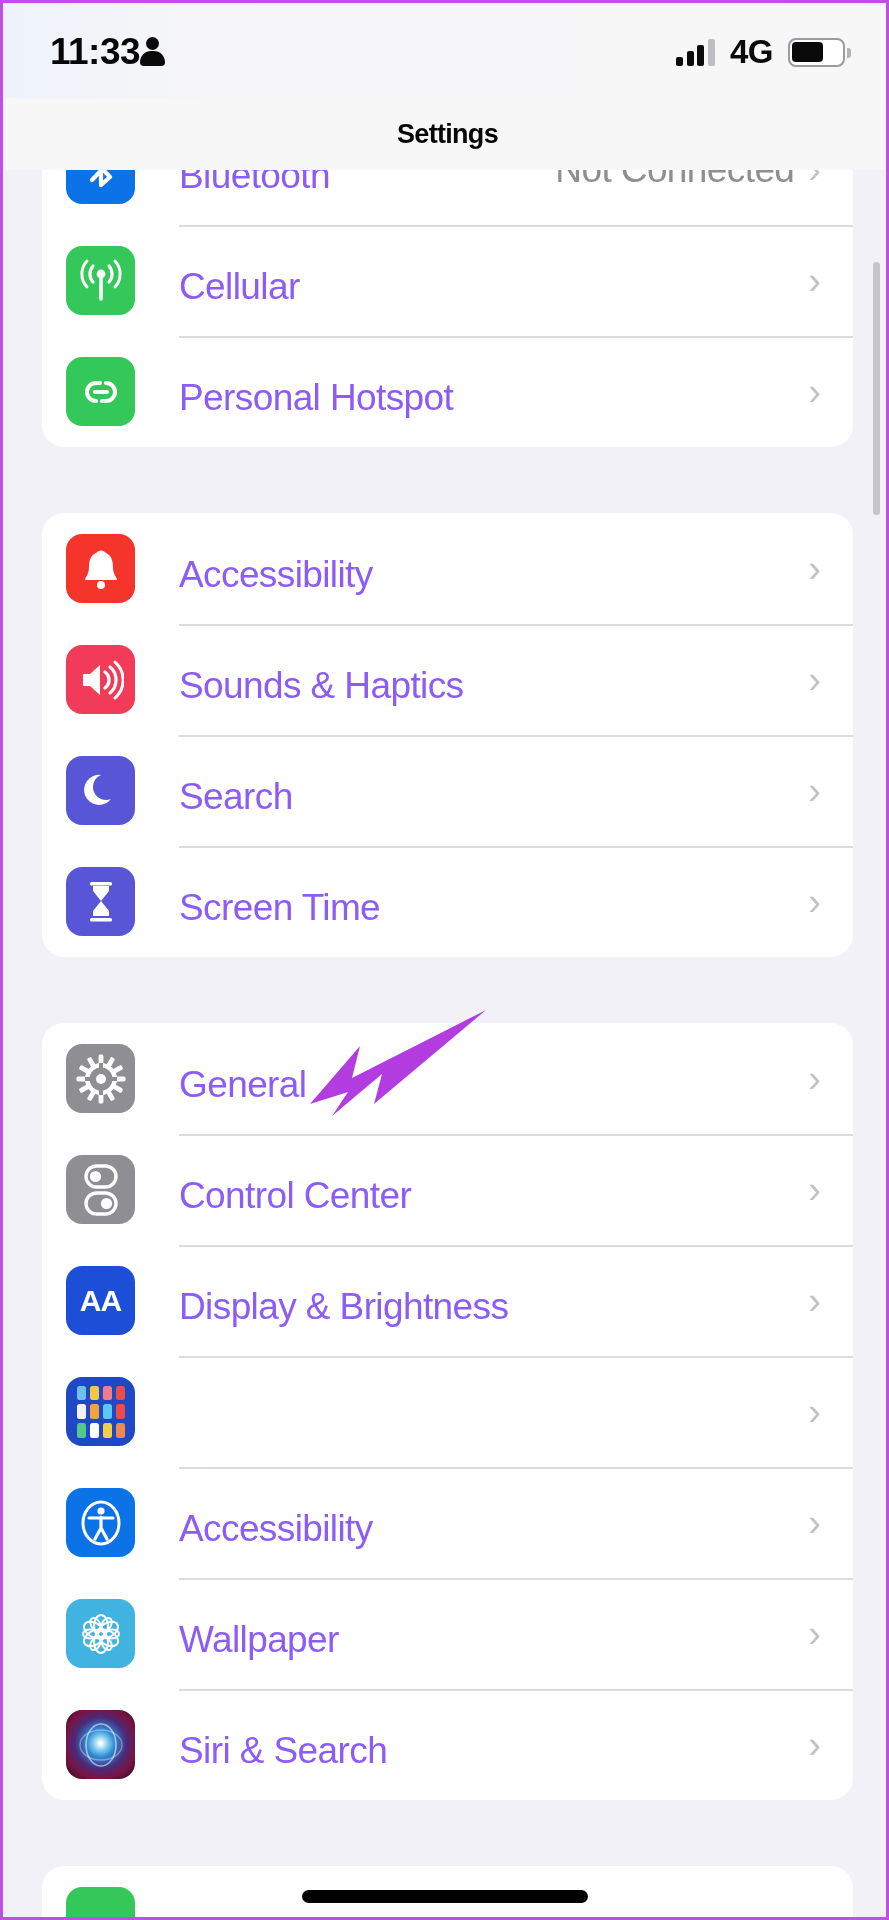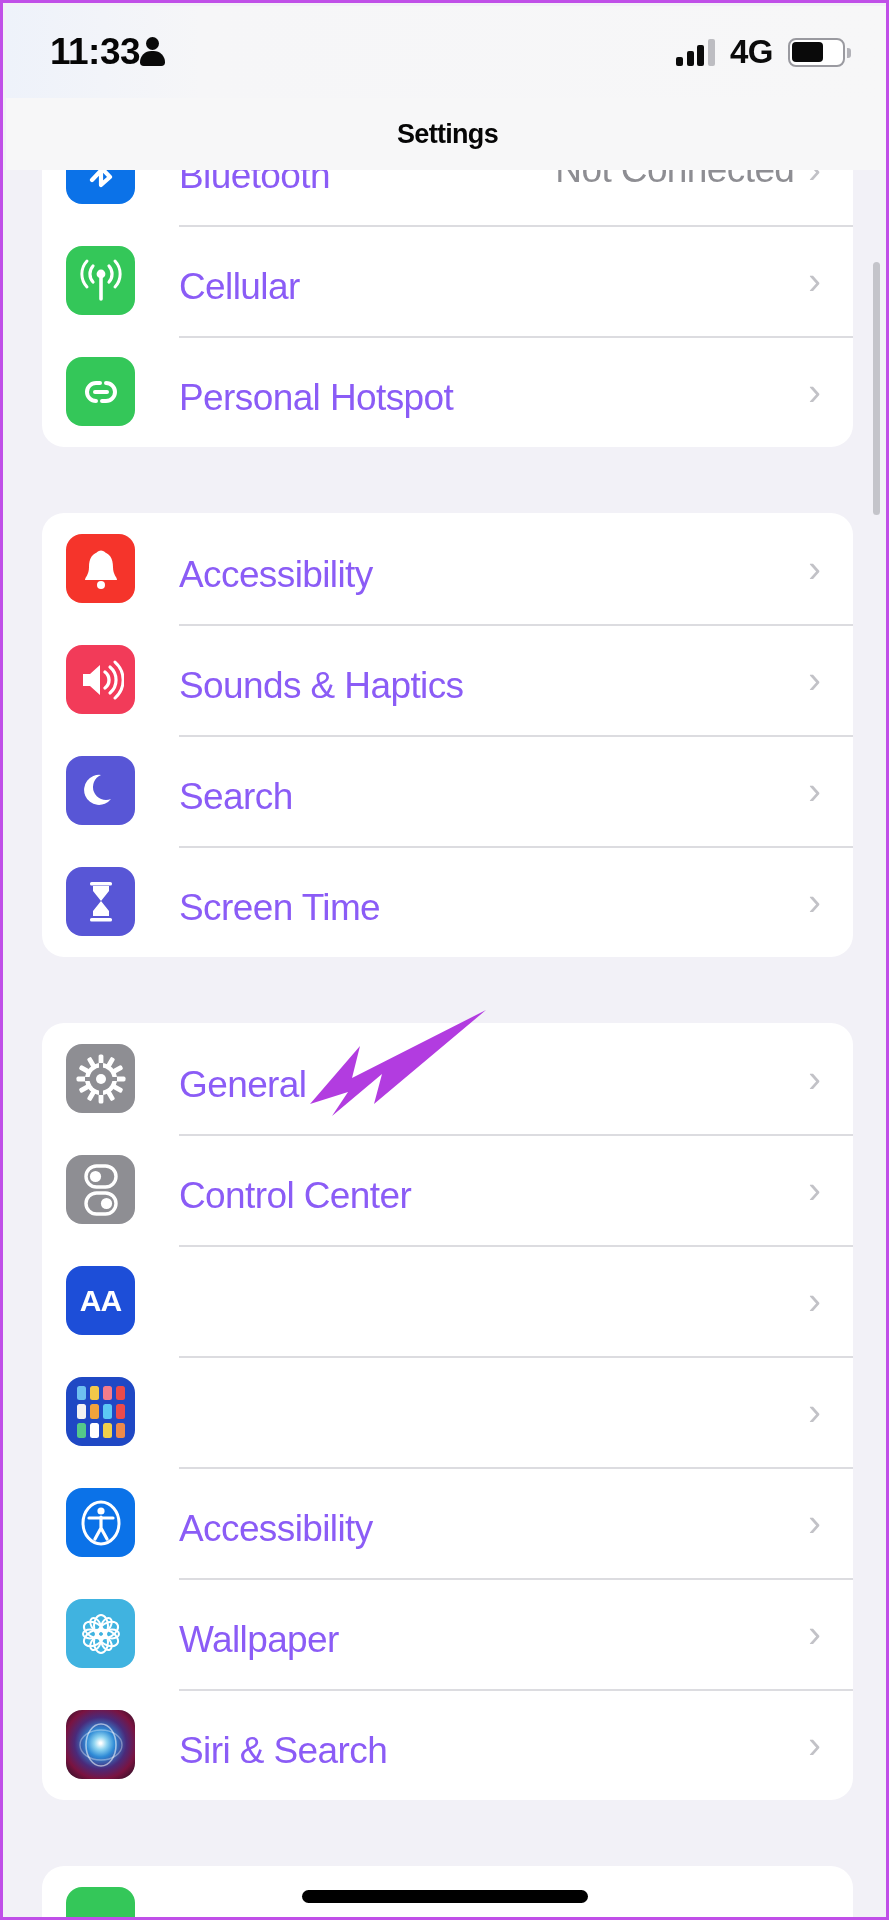--- a/index.html
+++ b/index.html
@@ -346,20 +346,21 @@
                 <circle cx="22.5" cy="39.5" r="5.6" fill="#fff"></circle>
               </svg>
             </div>
             <div class="row-label">Control Center</div>
             <div class="chev">›</div>
           </div>
           <div class="row">
             <div class="row-icon ic-display">
               <span class="aa-text">AA</span>
             </div>
+            <div class="row-label">Display &amp; Brightness</div>
             <div class="chev">›</div>
           </div>
           <div class="row">
             <div class="row-icon ic-home">
               <span class="appgrid">
                 <span style="background:#6ec0f0"></span>
                 <span style="background:#f3c84a"></span>
                 <span style="background:#f27c8a"></span>
                 <span style="background:#ea4b4b"></span>
                 <span style="background:#f2f2f2"></span>

